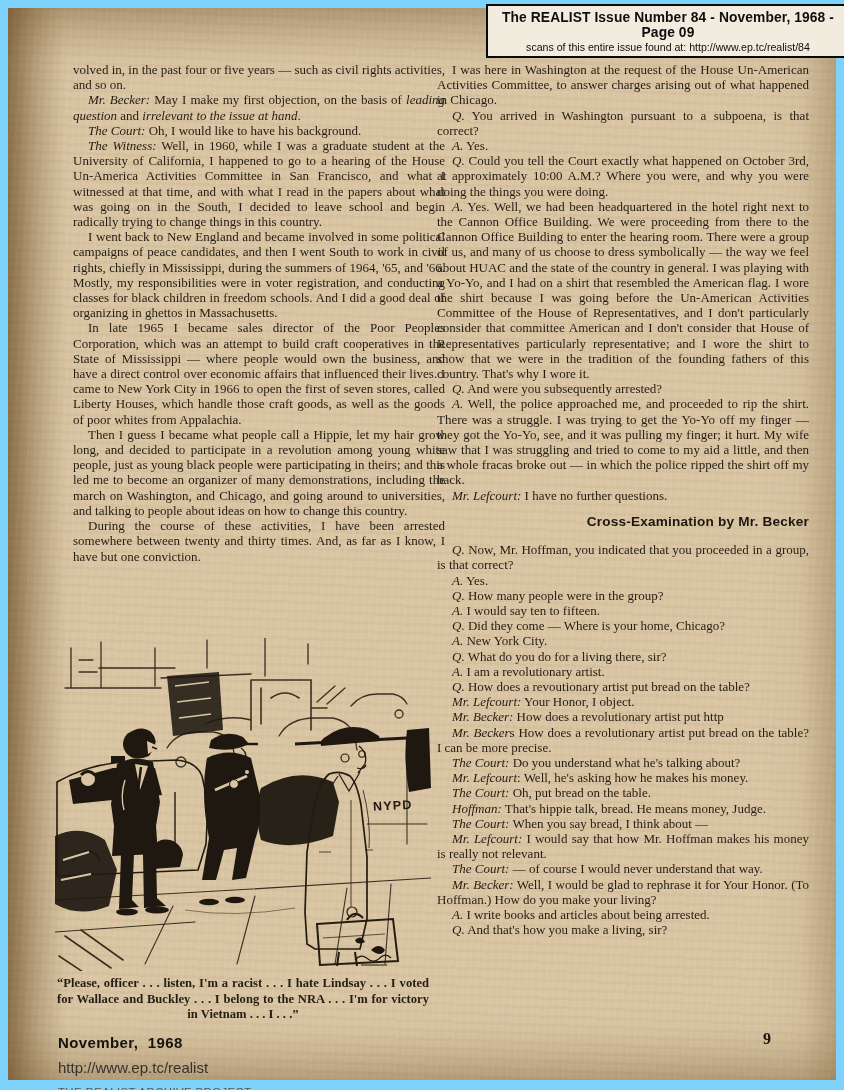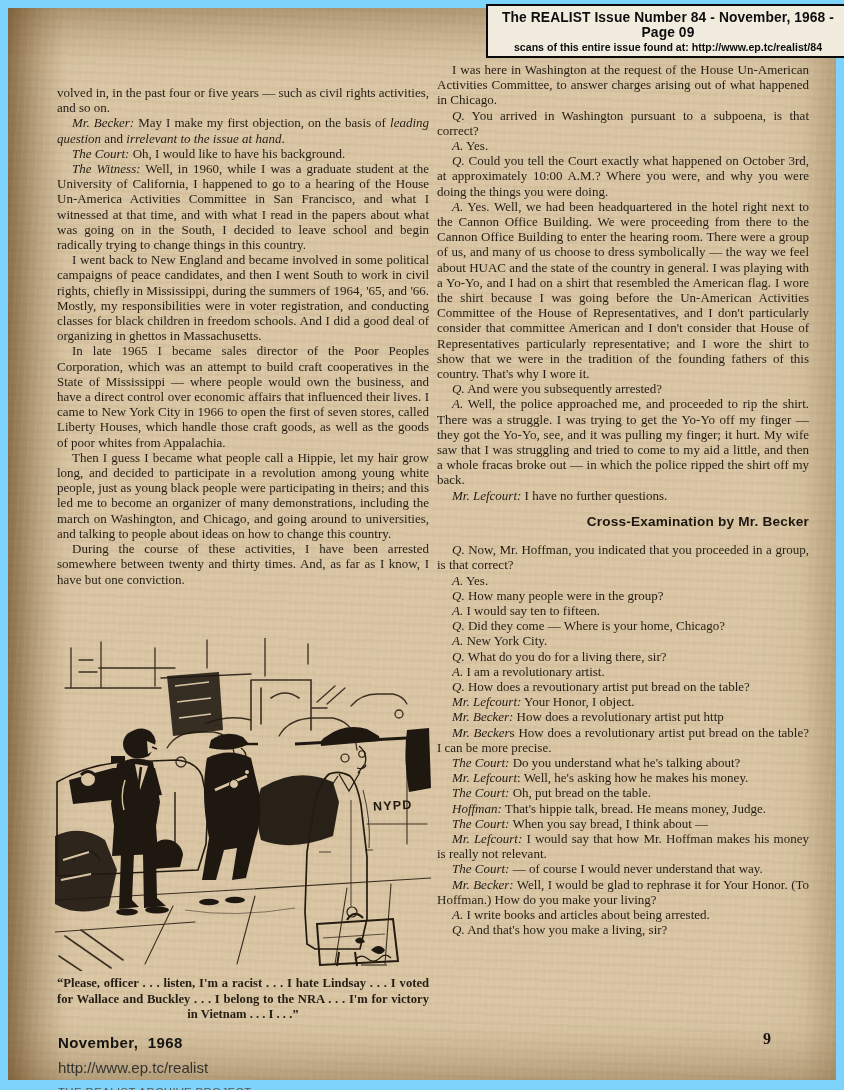--- a/index.html
+++ b/index.html
@@ -10,24 +10,24 @@
            repeating-linear-gradient(93deg, rgba(255,250,235,.05) 0 2px, rgba(0,0,0,0) 2px 7px),
            repeating-linear-gradient(2deg, rgba(96,64,24,.04) 0 3px, rgba(0,0,0,0) 3px 9px),
            linear-gradient(90deg, rgba(110,78,38,.38), rgba(110,78,38,0) 7%, rgba(110,78,38,0) 96%, rgba(110,78,38,.16)),
            linear-gradient(180deg, rgba(110,78,38,.20), rgba(110,78,38,0) 5%, rgba(110,78,38,0) 95%, rgba(110,78,38,.14)),
            #d9c5a3;
          box-shadow:inset 0 0 70px rgba(86,56,16,.28), inset 26px 0 40px -22px rgba(80,50,10,.5);}
   .scan-header{position:absolute;left:478px;top:-4px;width:352px;background:#f2ecdf;
                border:2px solid #0a0a0a;text-align:center;padding:4px 4px 3px;
                font-family:"Liberation Sans",sans-serif;color:#0e0e0e;}
   .scan-header .l1{font-size:13.8px;font-weight:bold;letter-spacing:.1px;}
-  .scan-header .l2{font-size:10.6px;font-weight:bold;margin-top:1px;}
+  .scan-header .l2{font-size:10.6px;font-weight:normal;margin-top:1px;}
   .col{position:absolute;top:54px;width:372px;font-size:13px;line-height:15.2px;
        color:#241d14;text-align:justify;}
-  .col-left{left:49px;margin-top:23px;}
+  .col-left{left:65px;}
   .col-right{left:429px;}
   .col p{margin:0;text-indent:15px;}
   .col p.noindent{text-indent:0;}
   .col em{font-style:italic;}
   .xhead{font-family:"Liberation Sans",sans-serif;font-weight:bold;font-size:13.6px;
          letter-spacing:.2px;color:#1d1710;margin:11px 0 13px 0;text-align:right;}
   .cartoon{position:absolute;left:47px;top:630px;width:376px;height:333px;}
   .caption{position:absolute;left:49px;top:968px;width:372px;font-weight:bold;
            font-size:12.6px;line-height:15.6px;color:#241d14;text-align:justify;
            -moz-text-align-last:center;text-align-last:center;}

